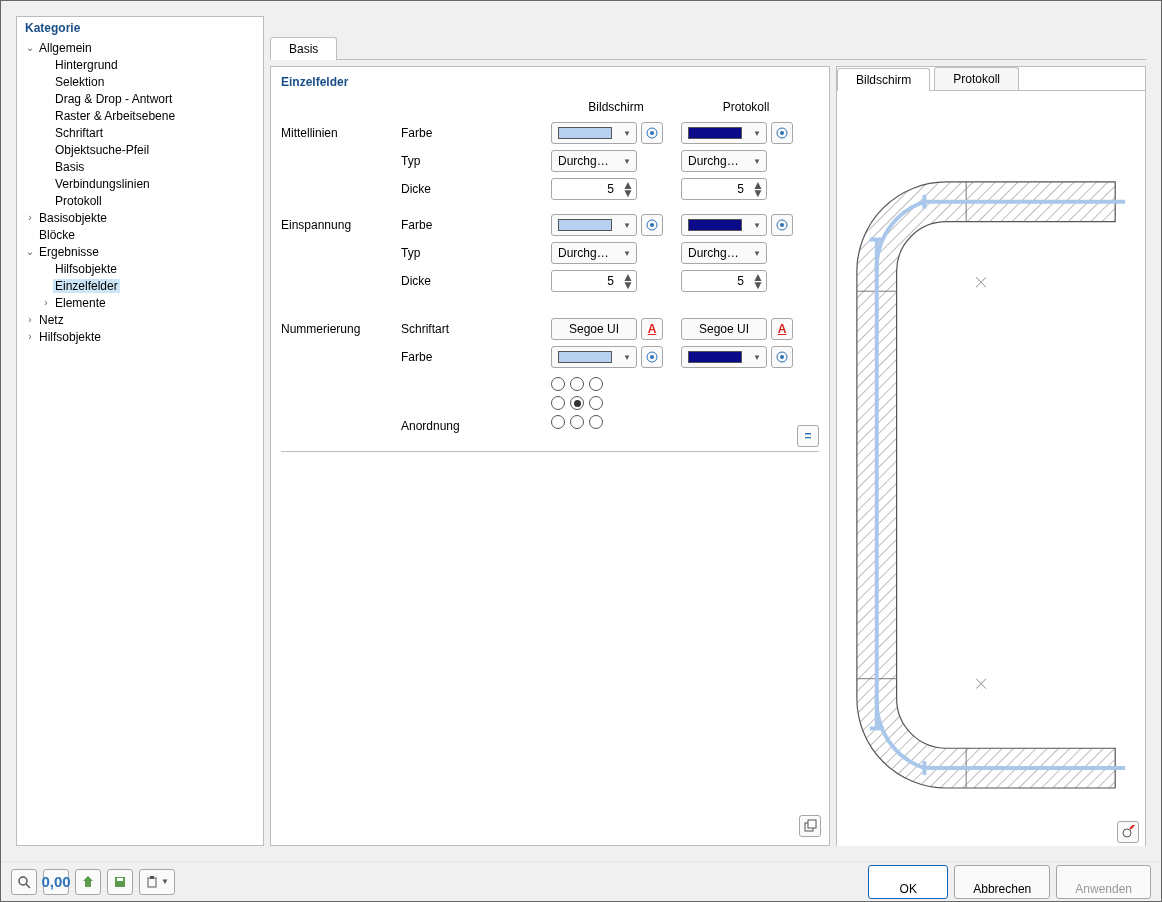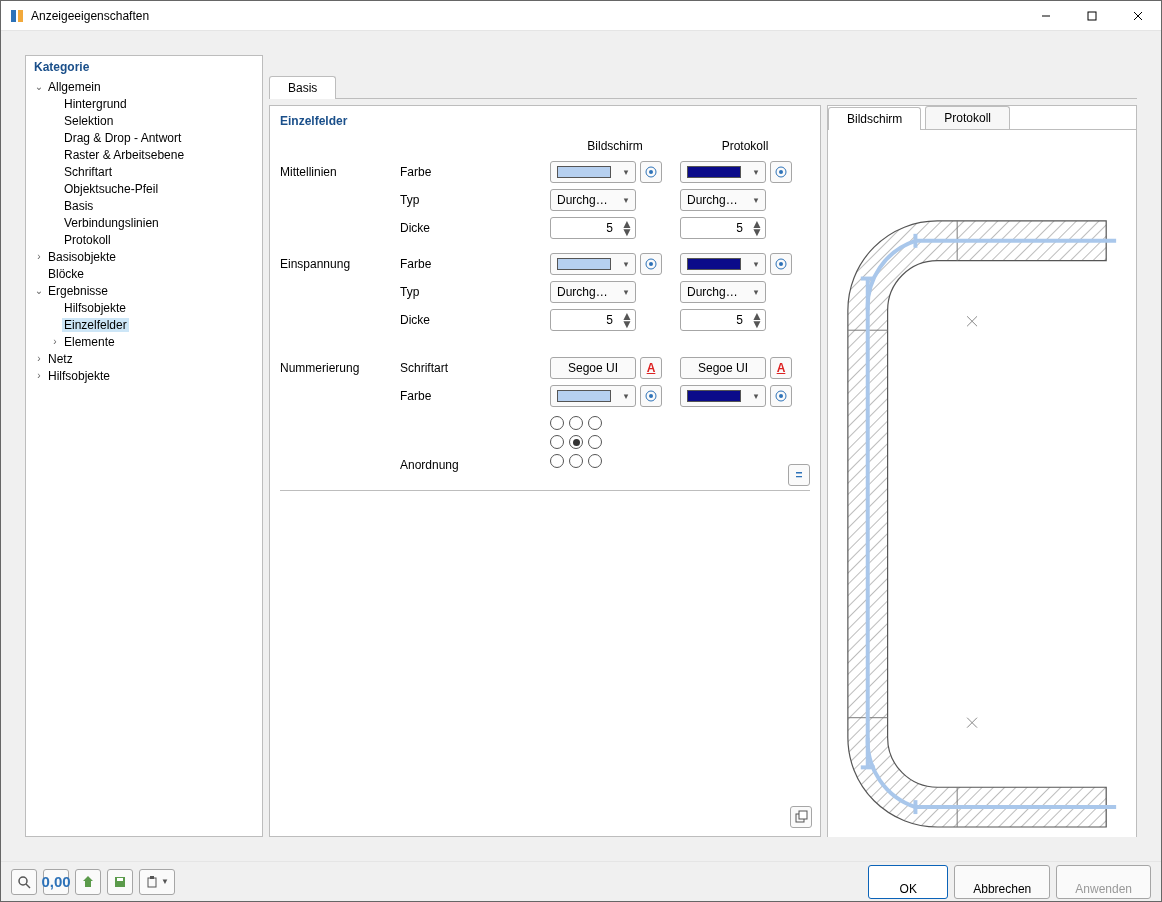--- a/index.html
+++ b/index.html
@@ -2,21 +2,21 @@
 <html><head>
 <meta charset="utf-8">
 <style>
   * { box-sizing: border-box; font-family: "Segoe UI", Tahoma, sans-serif; font-size: 12px; }
   body { margin: 0; background: #fff; }
   .window { width: 1162px; height: 902px; border: 1px solid #666; display: flex; flex-direction: column; background: #fff; position: relative; }
   .titlebar { height: 30px; display: flex; align-items: center; padding: 0 0 0 8px; border-bottom: 1px solid #e5e5e5; }
   .titlebar .icon { width: 16px; height: 16px; margin-right: 6px; }
   .titlebar .title { flex: 1; color: #000; }
   .titlebar .ctrl { width: 46px; height: 30px; display: flex; align-items: center; justify-content: center; color: #000; }
-  .body { flex: 1; display: flex; background: #f0f0f0; padding: 24px; gap: 6px; overflow: hidden; }
+  .body { flex: 1; display: flex; background: #f0f0f0; padding: 15px; gap: 6px; overflow: hidden; }
   .sidebar { width: 248px; background: #fff; border: 1px solid #bdbdbd; display: flex; flex-direction: column; }
   .sidebar-title { color: #1a4f8a; font-weight: 600; padding: 4px 8px; }
   .tree { flex: 1; overflow: auto; padding: 0 0 4px 0; }
   .tree-item { display: flex; align-items: center; height: 17px; padding-left: 6px; cursor: default; }
   .tree-item .tw { width: 14px; text-align: center; color: #666; font-size: 10px; user-select: none; }
   .tree-item .lbl { padding: 0 2px; }
   .tree-item.sel .lbl { background: #cde6f7; }
   .ind0 { padding-left: 6px; } .ind1 { padding-left: 22px; }
   .main { flex: 1; display: flex; flex-direction: column; gap: 6px; }
   .tabrow { display: flex; border-bottom: 1px solid #bdbdbd; margin-top: 20px; text-align: center; }
@@ -59,45 +59,20 @@
   .footer .spacer { flex: 1; }
   .btn { height: 24px; padding: 16px 18px; border: 1px solid #a6a6a6; border-radius: 3px; background: #fafafa; min-width: 80px; }
   .btn.primary { border: 1.5px solid #0b63b8; background: #fff; }
   .btn.disabled { color: #999; }
 </style>
 </head>
 <body>
 
 <div class="window">
 
-  <div class="titlebar">
-    <span class="icon">
-      <svg viewBox="0 0 16 16">
-          <rect x="2" y="2" width="5" height="12" fill="#2d72b8"></rect>
-          <rect x="9" y="2" width="5" height="12" fill="#f2a93b"></rect>
-        </svg>
-    </span>
-    <span class="title">Anzeigeeigenschaften</span>
-    <div class="ctrl">
-        <svg width="10" height="10">
-          <line x1="1" y1="5" x2="9" y2="5" stroke="#000"></line>
-        </svg>
-      </div>
-    <div class="ctrl">
-        <svg width="10" height="10">
-          <rect x="1" y="1" width="8" height="8" fill="none" stroke="#000"></rect>
-        </svg>
-      </div>
-    <div class="ctrl close">
-        <svg width="10" height="10">
-          <line x1="1" y1="1" x2="9" y2="9" stroke="#000"></line>
-          <line x1="9" y1="1" x2="1" y2="9" stroke="#000"></line>
-        </svg>
-      </div>
-  </div>
 
   <div class="body">
 
     <div class="sidebar">
       <div class="sidebar-title">Kategorie</div>
       <div class="tree" id="tree">
           <div class="tree-item ind0">
             <span class="tw">⌄</span>
             <span class="lbl">Allgemein</span>
           </div>

